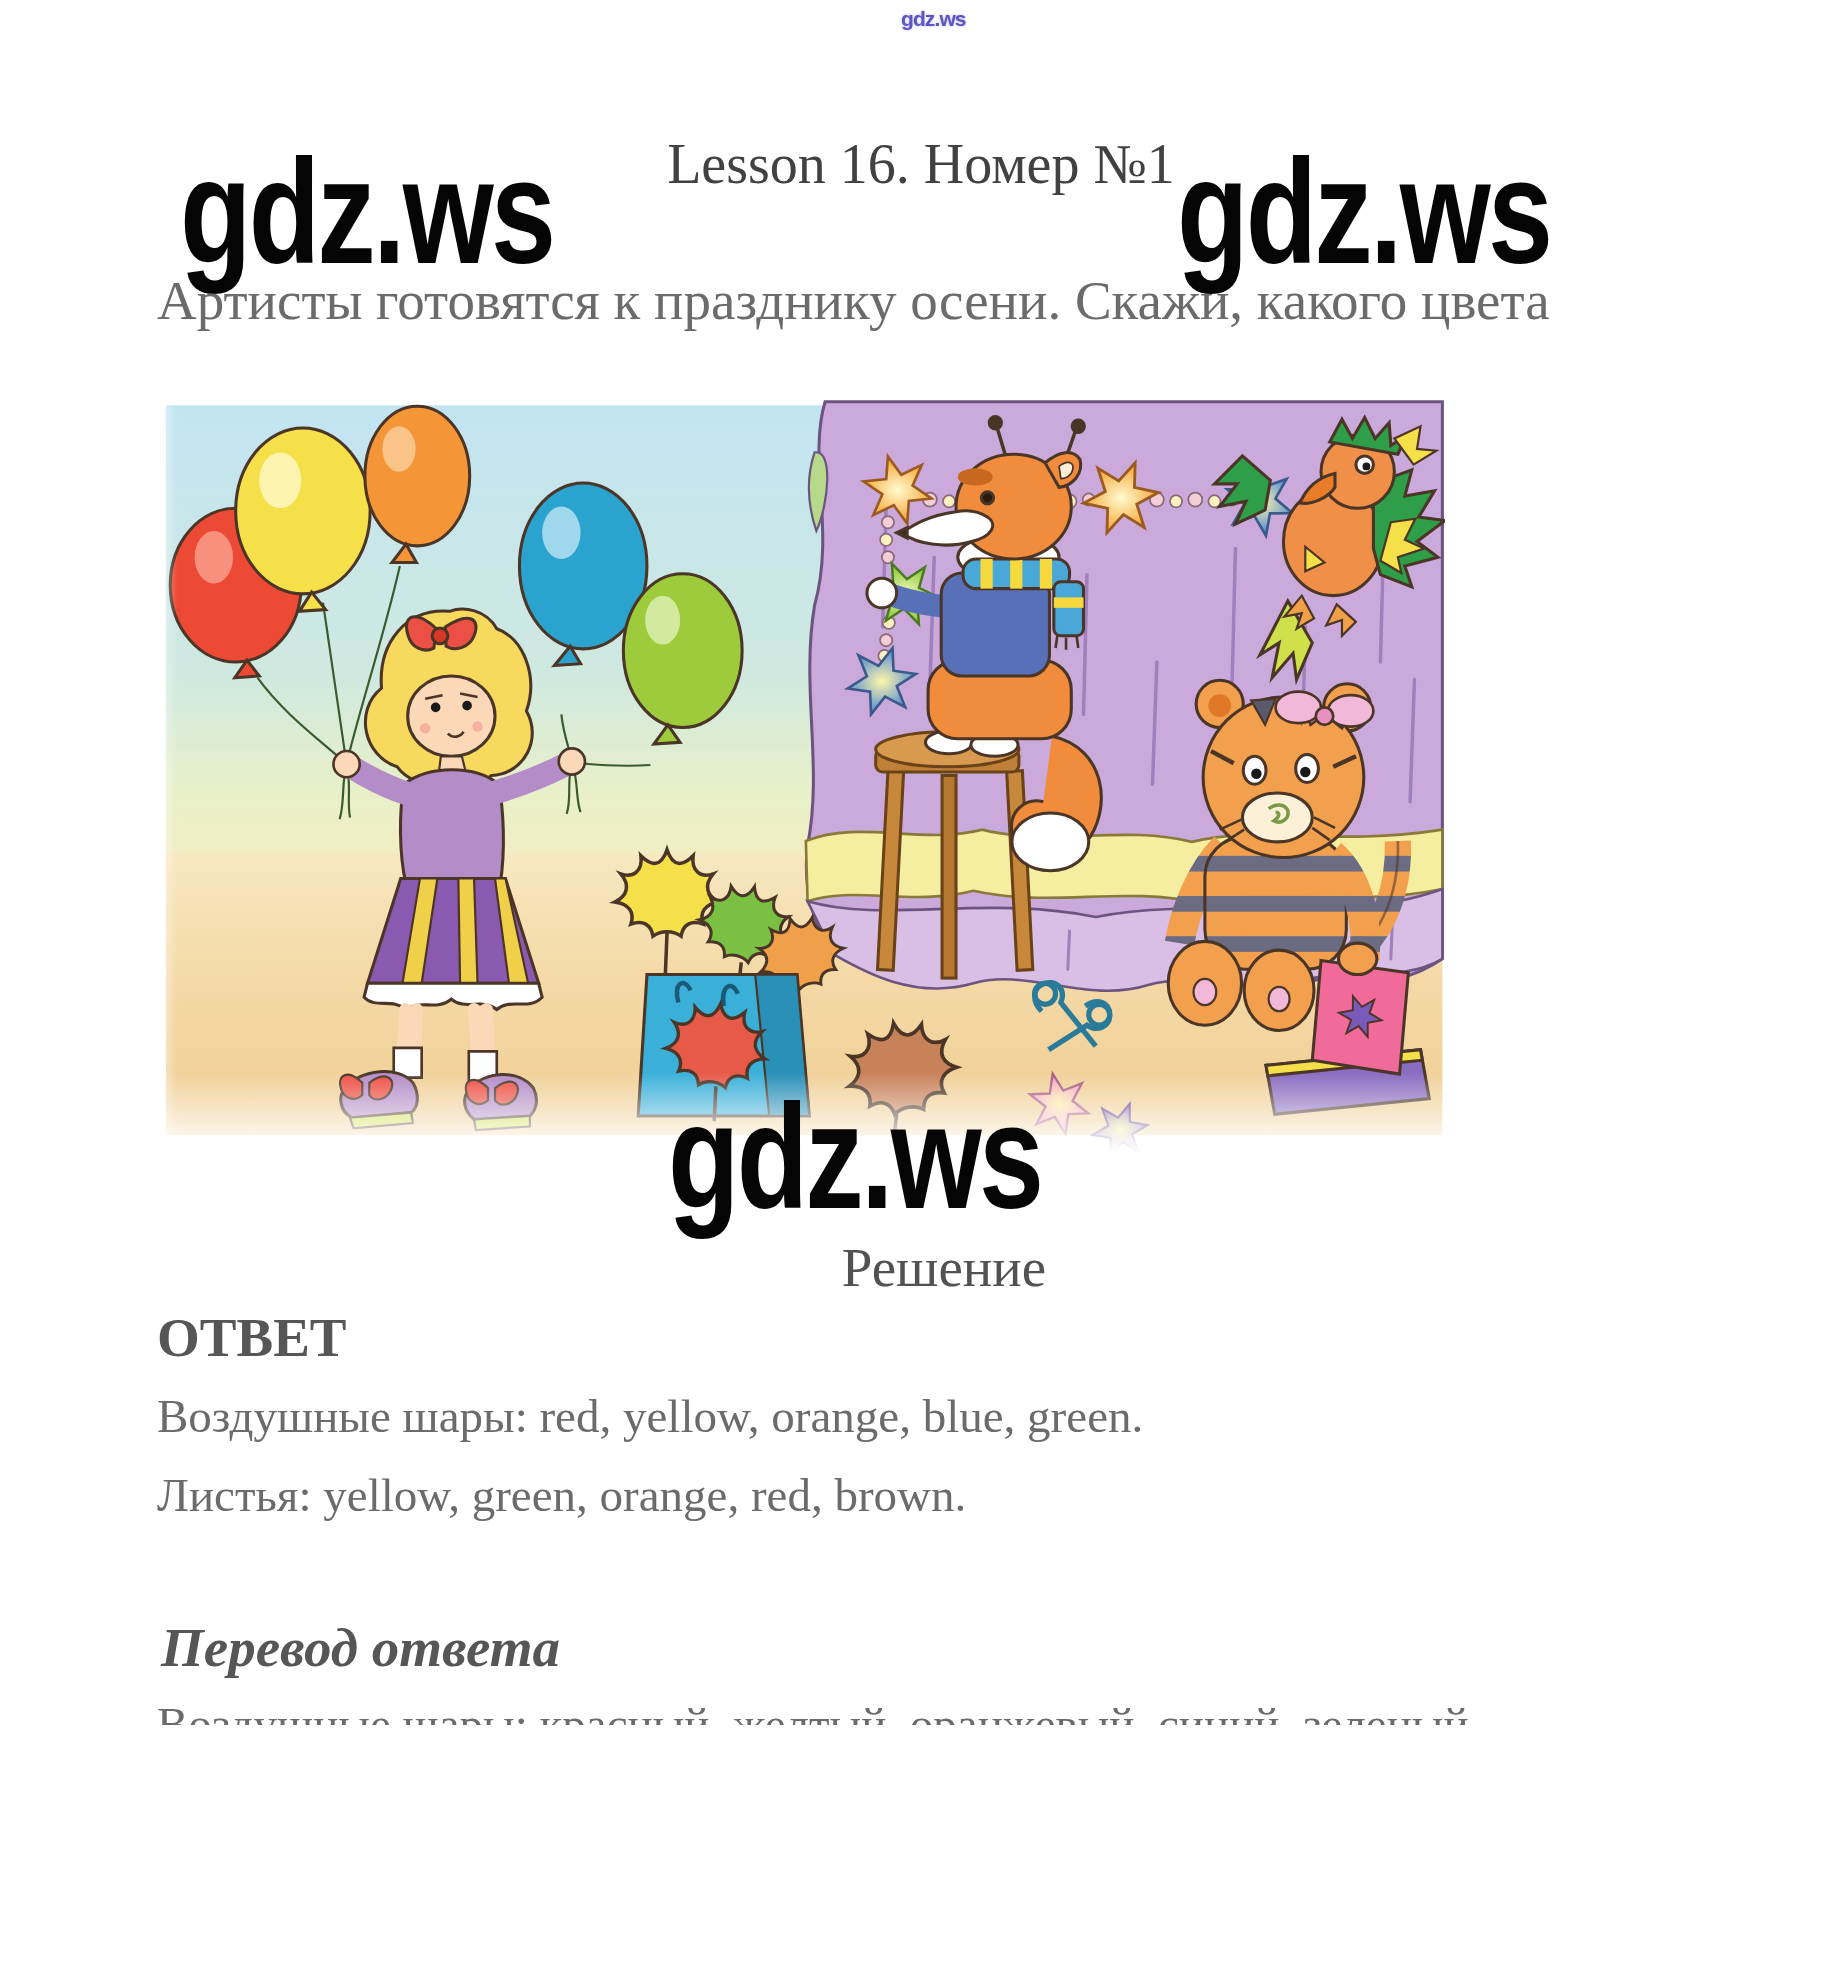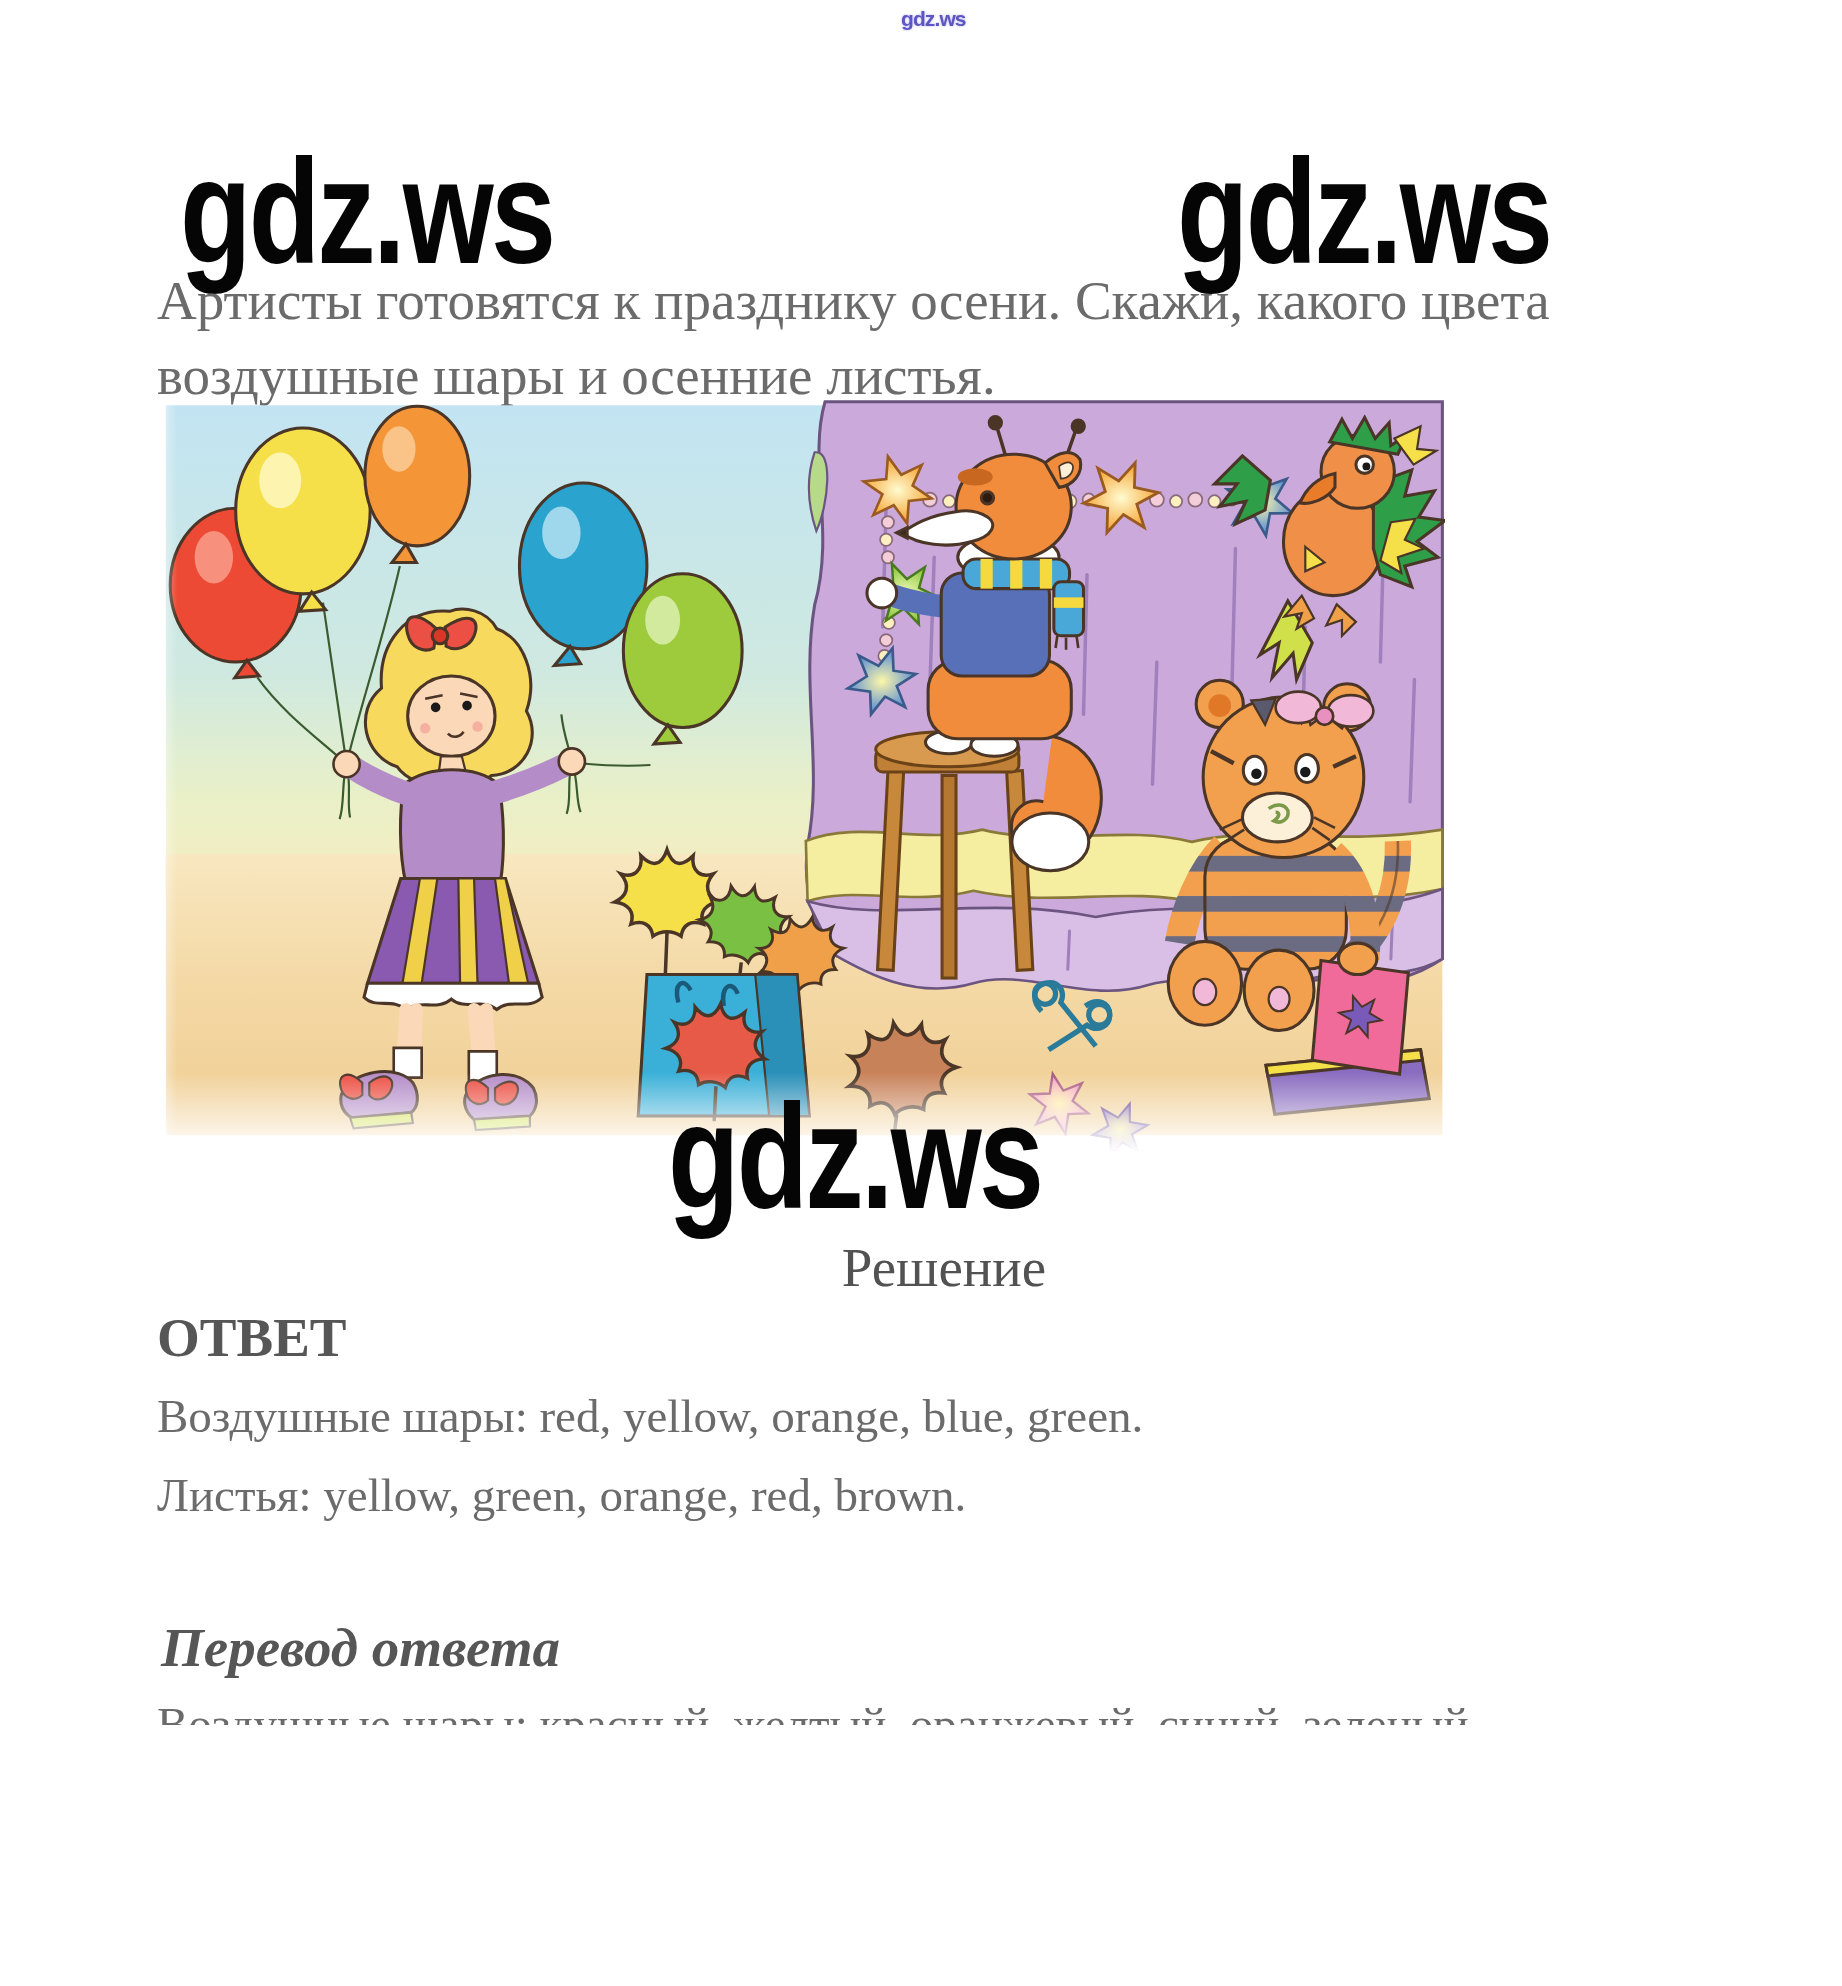--- a/index.html
+++ b/index.html
@@ -22,26 +22,26 @@
   .trans-head{font-size:55px;color:#565656;font-weight:bold;font-style:italic;}
   .illu{position:absolute;left:144px;top:400px;width:1301px;height:751px;}
 </style>
 </head>
 <body>
 
 <div class="page">
 
   <div class="wm-top">gdz.ws</div>
 
+  <div class="t title">Lesson 16. Номер №1</div>
 
   <div class="wm-big" style="left:180px;top:138px;">gdz.ws</div>
   <div class="wm-big" style="left:1177px;top:138px;">gdz.ws</div>
 
   <div class="t task" style="left:157px;top:273px;">Артисты готовятся к празднику осени. Скажи, какого цвета</div>
-  <div class="t task" style="left:157px;top:348px;">воздушные шары и осенние листья.</div>
 
   <div class="illu">
   <svg width="1301" height="751" viewBox="0 0 1490 860" xmlns="http://www.w3.org/2000/svg">
     <defs>
       <linearGradient id="sky" x1="0" y1="0" x2="0" y2="1">
         <stop offset="0" stop-color="#c2e4f2"></stop>
             <stop offset="0.55" stop-color="#cfe9e0"></stop>
         <stop offset="0.8" stop-color="#e9f0c8"></stop>
             <stop offset="1" stop-color="#f7ecc0"></stop>
       </linearGradient>

